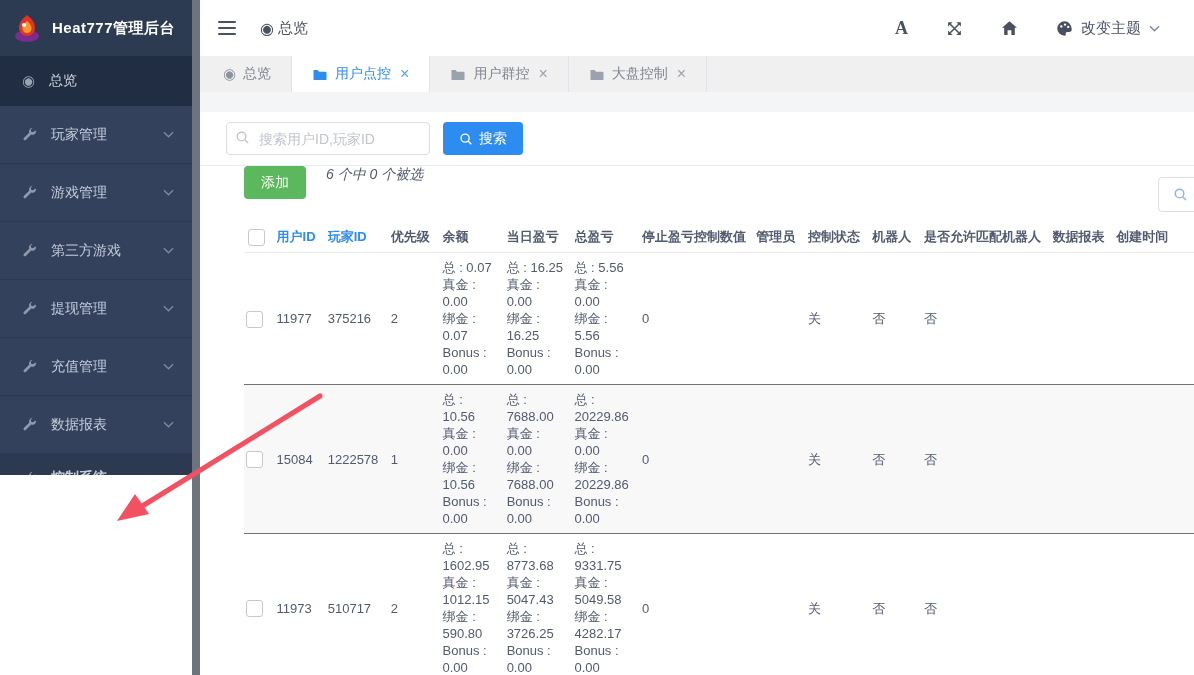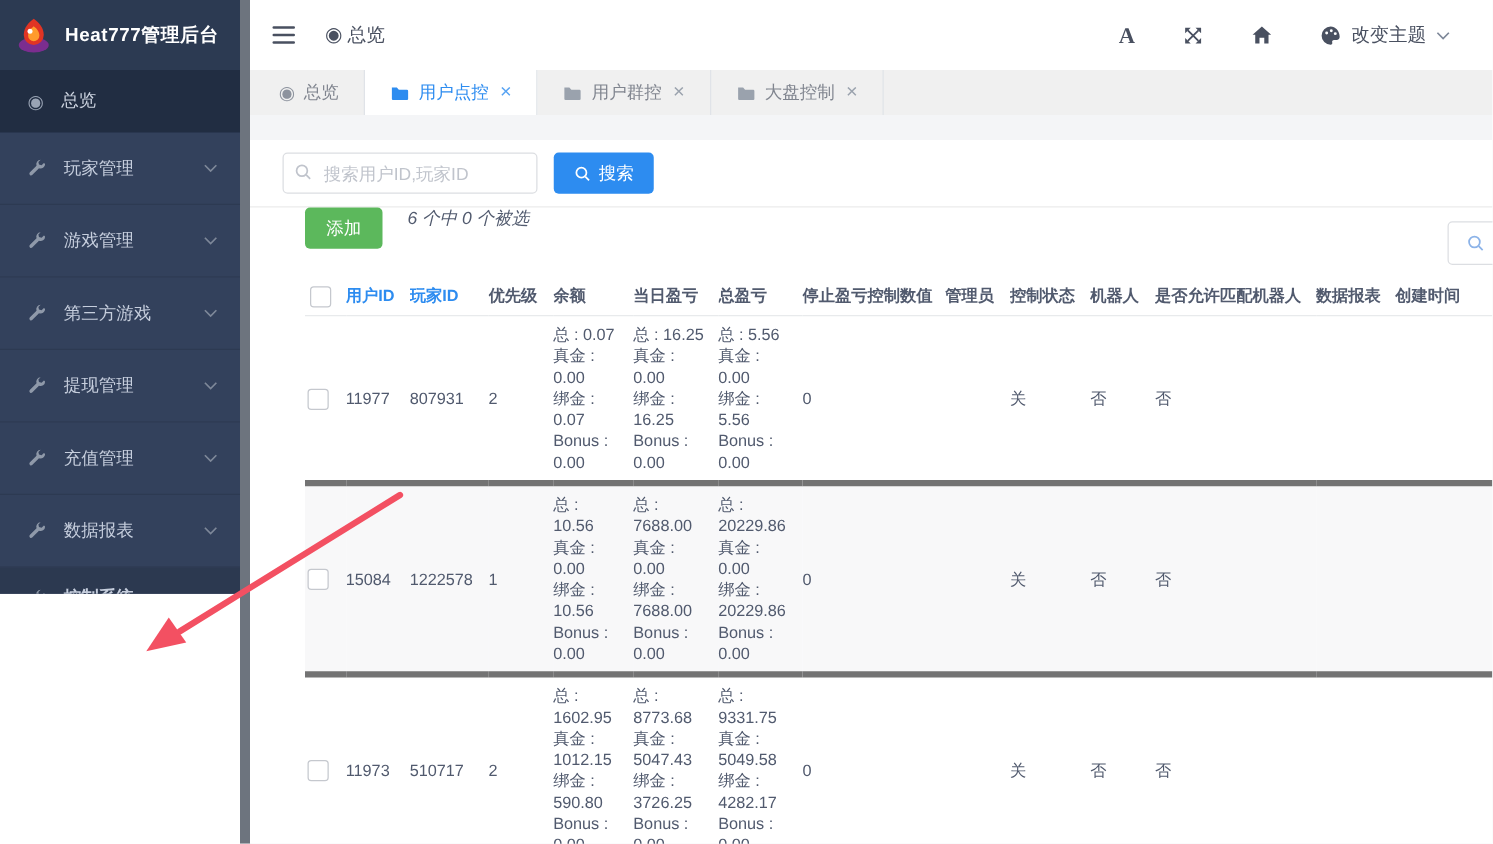--- a/index.html
+++ b/index.html
@@ -61,21 +61,21 @@
   .toolbar-row{height:56px;position:relative;display:flex;align-items:flex-start;padding-left:44px;gap:20px;}
   .btn-add{height:33px;padding:0 17px;background:#5cb85c;border:none;border-radius:4px;color:#fff;font-size:14px;cursor:pointer;font-family:inherit;}
   .sel-text{font-size:14px;color:#515a6e;font-style:italic;}
   .btn-colsearch{position:absolute;right:-8px;top:11px;width:42px;height:33px;background:#fff;border:1px solid #dcdee2;border-radius:4px;display:flex;align-items:center;justify-content:center;cursor:pointer;}
   .btn-colsearch .svg-mag{width:15px;height:15px;color:#8cb3e8;}
   
   .table-wrap{overflow:hidden;margin-left:44px;}
   table{border-collapse:collapse;table-layout:fixed;font-size:13px;color:#515a6e;}
   th{height:30px;text-align:left;font-weight:bold;padding:0 6px 0 0;white-space:nowrap;overflow:hidden;border-bottom:1px solid #e8eaec;}
   th.sortable{color:#2d8cf0;cursor:pointer;}
-  td{padding:6px 6px 6px 0;vertical-align:middle;border-bottom:5px solid #737373;line-height:17px;}
+  td{padding:6px 6px 6px 0;vertical-align:middle;border-bottom:1px solid #737373;line-height:17px;}
   tr.stripe td{background:#f8f8f9;}
   td.multi{white-space:pre-line;}
   .cb{display:inline-block;width:15px;height:15px;border:1px solid #c5c8ce;border-radius:3px;background:#fff;cursor:pointer;vertical-align:middle;}
   th .cb{margin-left:2px;}
   td.cbcell,th.cbcell{padding-left:2px;}
   
   .arrow-overlay{position:absolute;left:0;top:0;z-index:60;pointer-events:none;}
   .uni-eye{display:inline-block;}
 </style>
 </head>
@@ -315,21 +315,21 @@
                 <th class="">机器人</th>
                 <th class="">是否允许匹配机器人</th>
                 <th class="">数据报表</th>
                 <th class="">创建时间</th>
               </tr>
             </thead>
           <tbody id="tbody">
               <tr class="">
                 <td class="cbcell"><span class="cb"></span></td>
                 <td class="">11977</td>
-                <td class="">807931</td>
+                <td class="">375216</td>
                 <td class="">2</td>
                 <td class="multi">总 : 0.07
 真金 :
 0.00
 绑金 :
 0.07
 Bonus :
 0.00</td>
                 <td class="multi">总 : 16.25
 真金 :

